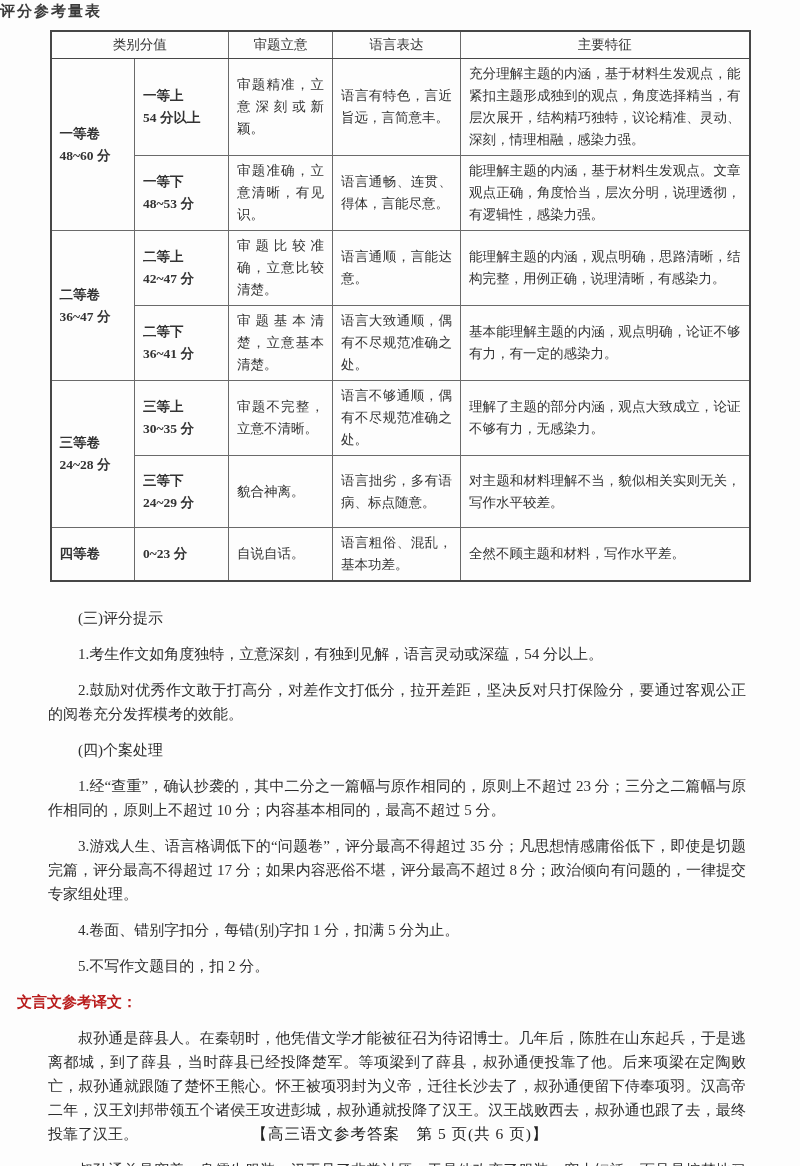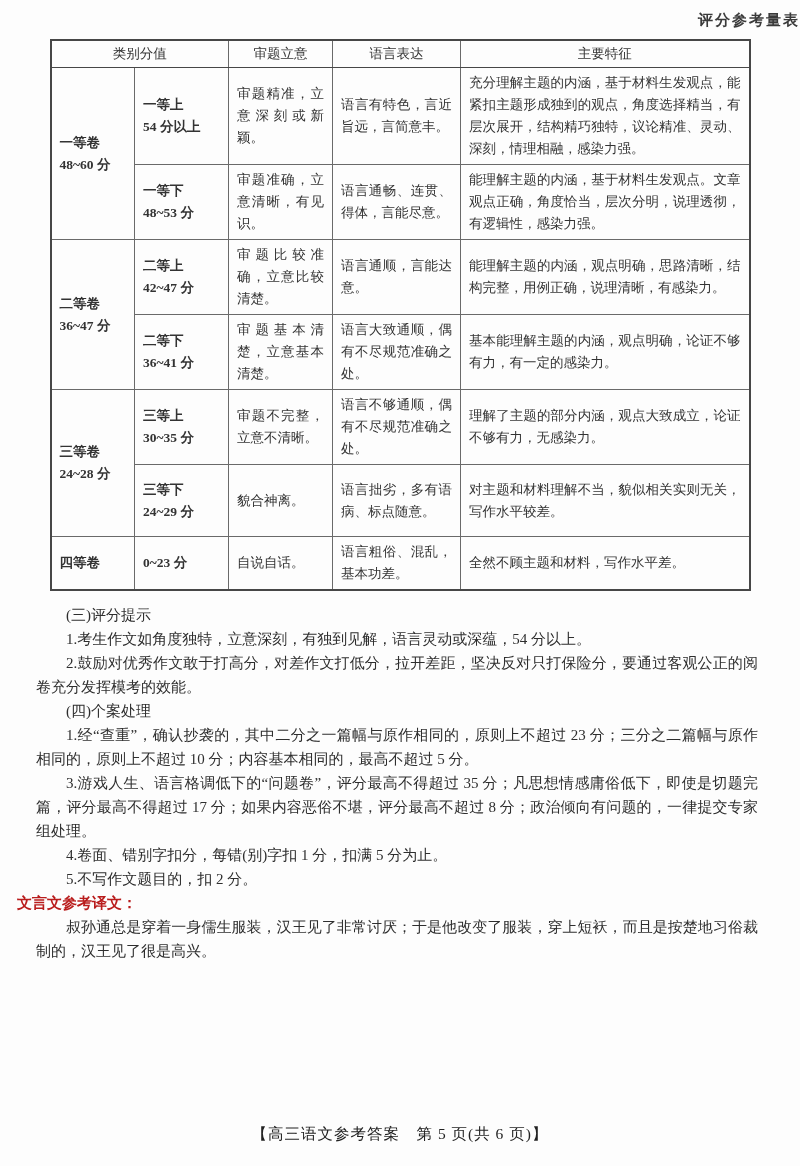--- a/index.html
+++ b/index.html
@@ -5,25 +5,25 @@
   html,body{margin:0;padding:0;}
   body{
     width:800px;height:1166px;
     background:#fdfdfd;
     font-family:"Liberation Serif","DejaVu Serif",serif;
     color:#2e2e2e;
     -webkit-font-smoothing:antialiased;
   }
   .page{position:relative;width:800px;height:1166px;overflow:hidden;}
   .doc-title{
-    text-align:right;
+    text-align:left;
     font-size:15px;
     font-weight:bold;
     letter-spacing:2px;
-    padding-top:11px;
+    padding-top:2px;
     color:#3a3a3a;
   }
   table.rubric{
     margin:9px auto 0 auto;
     width:699px;
     border-collapse:collapse;
     table-layout:fixed;
     border:2px solid #474747;
     font-size:13.5px;
     color:#333;
@@ -46,21 +46,21 @@
   td.feat{padding:4px 10px;}
   tr.r1 td{height:88px;}
   tr.rn td{height:63px;}
   tr.r7 td{height:42px;}
   .bodytext{
     padding:12px 42px 0 36px;
     font-size:15px;
     line-height:24px;
     text-align:justify;
   }
-  .bodytext p{margin:0;text-indent:2em;}
+  .bodytext p{margin:12px;text-indent:2em;}
   .bodytext p.hd{text-indent:2em;}
   .trans-head{
     font-weight:bold;
     text-indent:0 !important;
     margin-left:-19px !important;
     color:#b91c1c;
   }
   .mat-label{font-weight:bold;color:#1f1f1f;}
   .footer{
     position:absolute;
@@ -180,19 +180,20 @@
     <p>1.考生作文如角度独特，立意深刻，有独到见解，语言灵动或深蕴，54 分以上。</p>
     <p>2.鼓励对优秀作文敢于打高分，对差作文打低分，拉开差距，坚决反对只打保险分，要通过客观公正的阅卷充分发挥模考的效能。</p>
 
     <p class="hd">(四)个案处理</p>
     <p>1.经“查重”，确认抄袭的，其中二分之一篇幅与原作相同的，原则上不超过 23 分；三分之二篇幅与原作相同的，原则上不超过 10 分；内容基本相同的，最高不超过 5 分。</p>
     <p>3.游戏人生、语言格调低下的“问题卷”，评分最高不得超过 35 分；凡思想情感庸俗低下，即使是切题完篇，评分最高不得超过 17 分；如果内容恶俗不堪，评分最高不超过 8 分；政治倾向有问题的，一律提交专家组处理。</p>
     <p>4.卷面、错别字扣分，每错(别)字扣 1 分，扣满 5 分为止。</p>
     <p>5.不写作文题目的，扣 2 分。</p>
 
     <p class="trans-head">文言文参考译文：</p>
+    <p>叔孙通是薛县人。在秦朝时，他凭借文学才能被征召为待诏博士。几年后，陈胜在山东起兵，于是逃离都城，到了薛县，当时薛县已经投降楚军。等项梁到了薛县，叔孙通便投靠了他。后来项梁在定陶败亡，叔孙通就跟随了楚怀王熊心。怀王被项羽封为义帝，迁往长沙去了，叔孙通便留下侍奉项羽。汉高帝二年，汉王刘邦带领五个诸侯王攻进彭城，叔孙通就投降了汉王。汉王战败西去，叔孙通也跟了去，最终投靠了汉王。</p>
     <p>叔孙通总是穿着一身儒生服装，汉王见了非常讨厌；于是他改变了服装，穿上短袄，而且是按楚地习俗裁制的，汉王见了很是高兴。</p>
 
   </div>
 
   <div class="footer">【高三语文参考答案　第 5 页(共 6 页)】</div>
 
 </div>
 
 </body></html>

